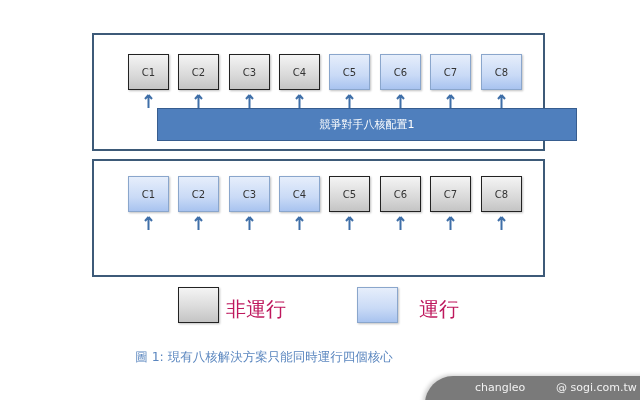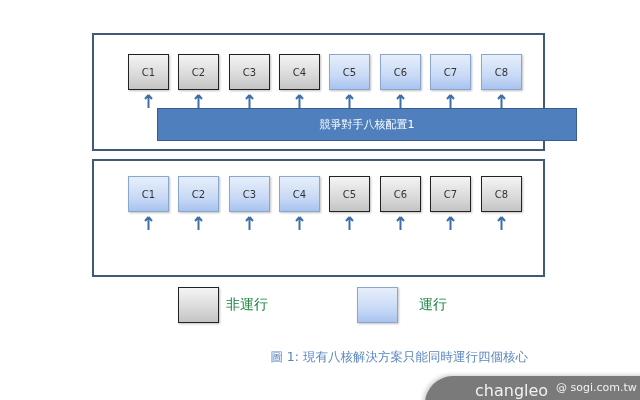--- a/index.html
+++ b/index.html
@@ -58,40 +58,40 @@
   .legend-box.idle {
     border: 1px solid #222;
     background: linear-gradient(to bottom, #f4f4f4 0%, #d9d9d9 60%, #c4c4c4 100%);
   }
   .legend-box.run {
     border: 1px solid #8aa6cc;
     background: linear-gradient(to bottom, #e6eefb 0%, #c9daf6 60%, #a8c3ef 100%);
   }
   .legend-label {
     position: absolute;
-    font-size: 14px; color: #15803d;
+    font-size: 20px; color: #be185d;
   }
   .caption {
     position: absolute;
     left: 0; width: 528px; top: 349px;
-    text-align: right;
+    text-align: center;
     font-size: 12.5px;
     color: #5a86bf;
   }
   .footer {
     position: absolute;
     left: 425px; top: 376px;
     width: 240px; height: 40px;
     background: #7a7a7a;
     border-top-left-radius: 28px;
     box-shadow: -2px -1px 4px rgba(0,0,0,0.2);
   }
   .footer-author {
     position: absolute; left: 475px; top: 381px;
-    color: #f2f2f2; font-size: 16px;
+    color: #f2f2f2; font-size: 11px;
   }
   .footer-site {
     position: absolute; left: 556px; top: 381px;
     color: #f2f2f2; font-size: 11px;
   }
 </style>
 </head>
 <body>
 
 <div class="stage">

